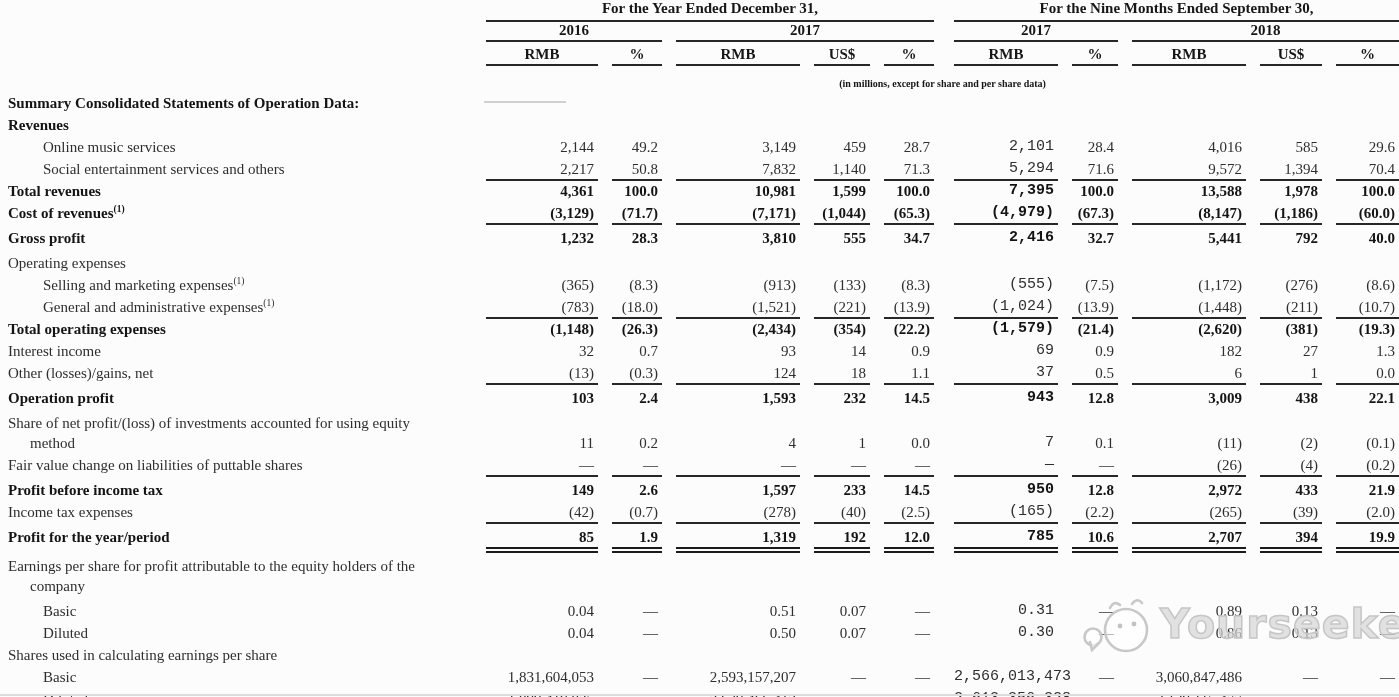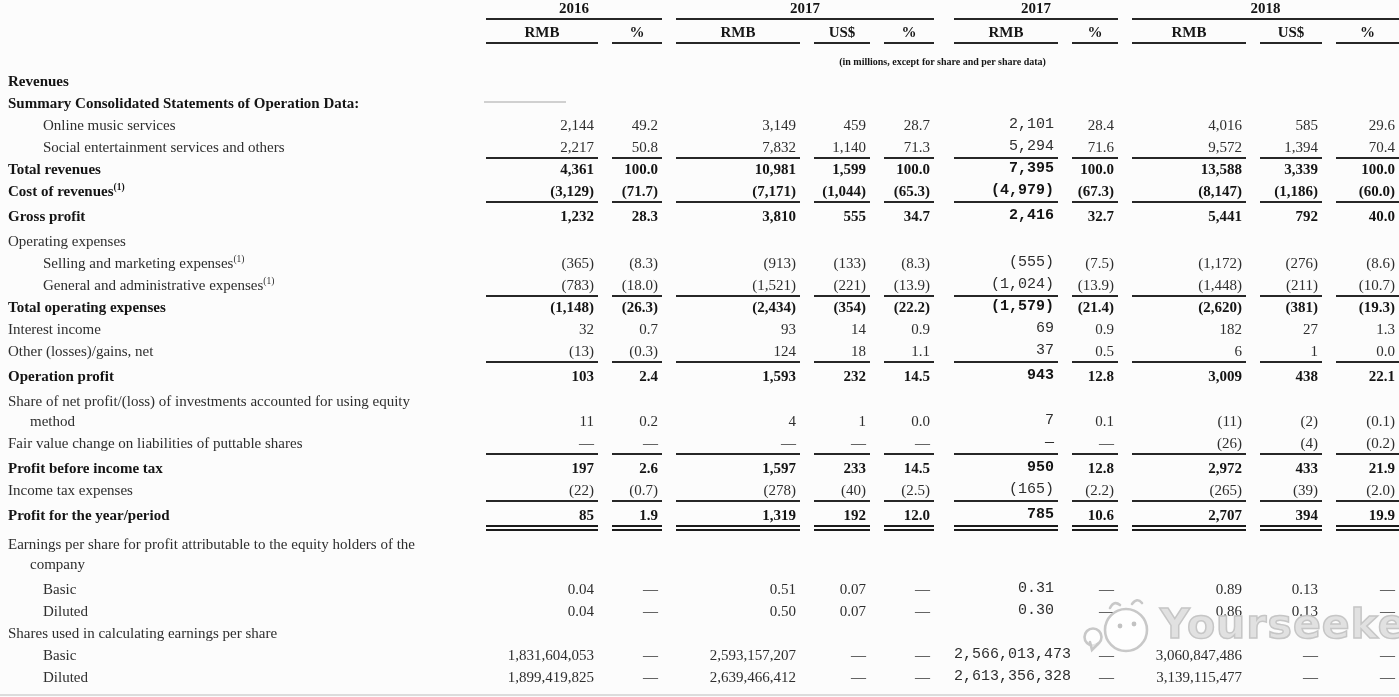--- a/index.html
+++ b/index.html
@@ -89,20 +89,29 @@
       <col style="width:138px">
         <col style="width:70px">
         <col style="width:64px">
       <col style="width:124px">
         <col style="width:60px">
         <col style="width:128px">
       <col style="width:76px">
         <col style="width:77px">
     </colgroup>
     <thead>
+      <tr>
+        <th></th>
+        <th class="grp g1" colspan="5">
+          <div class="gl">For the Year Ended December 31,</div>
+        </th>
+        <th class="grp g2" colspan="5">
+          <div class="gl">For the Nine Months Ended September 30,</div>
+        </th>
+      </tr>
       <tr class="yhead">
         <th></th>
         <th colspan="2">
           <div class="yl">2016</div>
           </th>
         <th colspan="3">
           <div class="yl">2017</div>
           </th>
         <th colspan="2" class="gap">
           <div class="yl">2017</div>
@@ -145,56 +154,56 @@
           </th>
       </tr>
       <tr class="noter">
         <th></th>
         <td colspan="10">(in millions, except for share and per share data)</td>
       </tr>
     </thead>
     <tbody id="tbody">
         <tr>
           <td class="lab b">
+            <div class="t">Summary Consolidated Statements of Operation Data:</div>
+          </td>
+          <td class="num b">
+            <div class="v"></div>
+          </td>
+          <td class="num b">
+            <div class="v"></div>
+          </td>
+          <td class="num b">
+            <div class="v"></div>
+          </td>
+          <td class="num b">
+            <div class="v"></div>
+          </td>
+          <td class="num b">
+            <div class="v"></div>
+          </td>
+          <td class="num b gap">
+            <div class="v"></div>
+          </td>
+          <td class="num b">
+            <div class="v"></div>
+          </td>
+          <td class="num b">
+            <div class="v"></div>
+          </td>
+          <td class="num b">
+            <div class="v"></div>
+          </td>
+          <td class="num b">
+            <div class="v"></div>
+          </td>
+        </tr>
+        <tr>
+          <td class="lab b">
             <div class="t">Revenues</div>
-          </td>
-          <td class="num b">
-            <div class="v"></div>
-          </td>
-          <td class="num b">
-            <div class="v"></div>
-          </td>
-          <td class="num b">
-            <div class="v"></div>
-          </td>
-          <td class="num b">
-            <div class="v"></div>
-          </td>
-          <td class="num b">
-            <div class="v"></div>
-          </td>
-          <td class="num b gap">
-            <div class="v"></div>
-          </td>
-          <td class="num b">
-            <div class="v"></div>
-          </td>
-          <td class="num b">
-            <div class="v"></div>
-          </td>
-          <td class="num b">
-            <div class="v"></div>
-          </td>
-          <td class="num b">
-            <div class="v"></div>
-          </td>
-        </tr>
-        <tr>
-          <td class="lab b">
-            <div class="t">Summary Consolidated Statements of Operation Data:</div>
           </td>
           <td class="num b">
             <div class="v"></div>
           </td>
           <td class="num b">
             <div class="v"></div>
           </td>
           <td class="num b">
             <div class="v"></div>
           </td>
@@ -312,21 +321,21 @@
           <td class="num b gap">
             <div class="v">7,395</div>
           </td>
           <td class="num b">
             <div class="v">100.0</div>
           </td>
           <td class="num b">
             <div class="v">13,588</div>
           </td>
           <td class="num b">
-            <div class="v">3,339</div>
+            <div class="v">1,978</div>
           </td>
           <td class="num b">
             <div class="v">100.0</div>
           </td>
         </tr>
         <tr>
           <td class="lab b">
             <div class="t">Cost of revenues<sup>(1)</sup></div>
           </td>
           <td class="num b ru">
@@ -708,21 +717,21 @@
           </td>
           <td class="num ru">
             <div class="v">(0.2)</div>
           </td>
         </tr>
         <tr class="sp">
           <td class="lab b">
             <div class="t">Profit before income tax</div>
           </td>
           <td class="num b">
-            <div class="v">197</div>
+            <div class="v">149</div>
           </td>
           <td class="num b">
             <div class="v">2.6</div>
           </td>
           <td class="num b">
             <div class="v">1,597</div>
           </td>
           <td class="num b">
             <div class="v">233</div>
           </td>
@@ -743,21 +752,21 @@
           </td>
           <td class="num b">
             <div class="v">21.9</div>
           </td>
         </tr>
         <tr>
           <td class="lab">
             <div class="t">Income tax expenses</div>
           </td>
           <td class="num ru">
-            <div class="v">(22)</div>
+            <div class="v">(42)</div>
           </td>
           <td class="num ru">
             <div class="v">(0.7)</div>
           </td>
           <td class="num ru">
             <div class="v">(278)</div>
           </td>
           <td class="num ru">
             <div class="v">(40)</div>
           </td>

